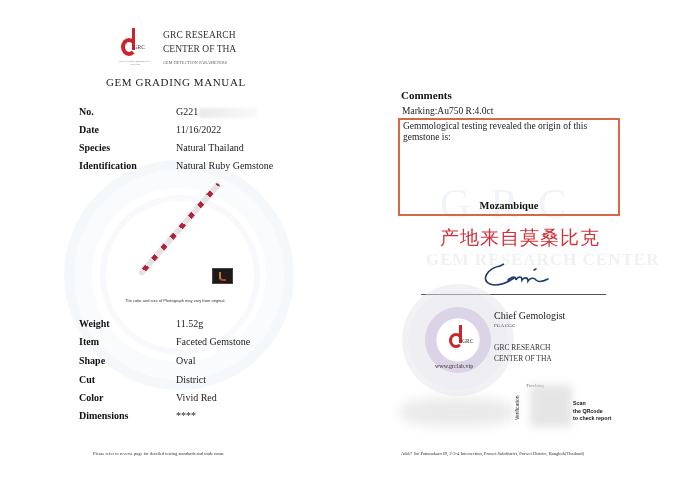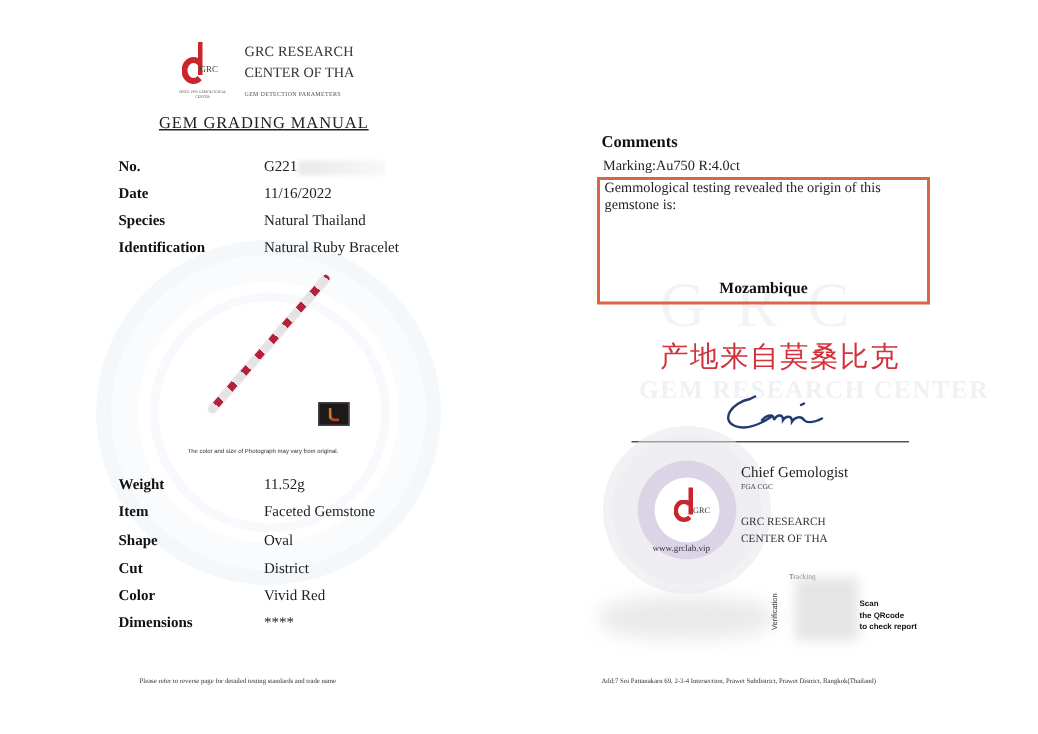--- a/index.html
+++ b/index.html
@@ -24,21 +24,21 @@
   
   .logo { position: absolute; left: 118px; top: 28px; width: 34px; height: 40px; }
   .logo .d-stem { position: absolute; left: 14px; top: 0; width: 3px; height: 22px; background: #c8262c; }
   .logo .d-bowl { position: absolute; left: 3px; top: 10px; width: 16px; height: 18px; border: 4px solid #c8262c; border-right-color: transparent; border-radius: 50%; }
   .logo .grc { position: absolute; left: 15px; top: 16px; font-size: 6px; color: #444; }
   .logo .since { position: absolute; left: 0; top: 32px; width: 34px; font-size: 2.5px; text-align: center; color: #555; }
 
   .hdr-line1 { position: absolute; left: 163px; top: 30px; font-size: 9.5px; color: #333; letter-spacing: 0.1px; }
   .hdr-line2 { position: absolute; left: 163px; top: 44px; font-size: 9.5px; color: #333; }
   .hdr-line3 { position: absolute; left: 163px; top: 60px; font-size: 4px; color: #555; letter-spacing: 0.2px; }
-  .manual-title { position: absolute; left: 106px; top: 76px; font-size: 11px; color: #222; letter-spacing: 0.6px; text-decoration: underline; }
+  .manual-title { position: absolute; left: 106px; top: 76px; font-size: 11px; color: #222; letter-spacing: 0.6px; }
 
   .field { position: absolute; left: 79px; font-size: 10px; }
   .field .lbl { position: absolute; left: 0; font-weight: bold; white-space: nowrap; color: #111; font-family: Liberation Serif, serif; }
   .field .val { position: absolute; left: 97px; white-space: nowrap; color: #222; }
 
   .blur-box { display: inline-block; width: 58px; height: 10px; vertical-align: middle; background: linear-gradient(90deg, rgba(230,230,230,0.9), rgba(245,245,245,0.6)); filter: blur(1.5px); margin-left: 1px; }
 
   
   .bracelet {
     position: absolute; left: 140px; top: 272px; width: 120px; height: 5px;
@@ -51,21 +51,21 @@
   .photo-note { position: absolute; left: 125px; top: 298px; font-family: "Liberation Sans", sans-serif; font-size: 4px; color: #333; }
 
   .footer-left { position: absolute; left: 93px; top: 451px; font-size: 4.5px; color: #333; }
 
   
   .wm-grc { position: absolute; left: 440px; top: 180px; font-size: 42px; color: rgba(200,215,230,0.28); letter-spacing: 20px; font-family: "Liberation Serif", serif; }
   .wm-band { position: absolute; left: 398px; top: 250px; font-size: 17px; color: rgba(200,205,215,0.28); letter-spacing: 1px; font-weight: bold; white-space: nowrap; margin-left: 28px; }
 
   .comments-title { position: absolute; left: 401px; top: 89px; font-size: 11px; font-weight: bold; }
   .marking { position: absolute; left: 402px; top: 106px; font-size: 9.5px; color: #222; }
-  .origin-box { position: absolute; left: 398px; top: 118px; width: 222px; height: 85px; border: 2px solid #d86747; }
+  .origin-box { position: absolute; left: 398px; top: 118px; width: 222px; height: 98px; border: 2px solid #d86747; }
   .origin-text { position: absolute; left: 3px; top: 1px; width: 214px; font-size: 9.5px; line-height: 11px; color: #222; }
   .origin-value { position: absolute; left: 0; width: 100%; bottom: 3px; text-align: center; font-size: 10.5px; font-weight: bold; color: #111; }
 
   .cn-origin { position: absolute; left: 440px; top: 225px; font-family: Liberation Mono, monospace; font-size: 19px; color: #d1323c; letter-spacing: 1px; }
 
   .signature { position: absolute; left: 478px; top: 260px; width: 80px; height: 30px; }
   .sig-line { position: absolute; left: 421px; top: 294px; width: 185px; height: 1px; background: #555; }
 
   .rosette { position: absolute; left: 408px; top: 290px; width: 100px; height: 100px; border-radius: 50%;
     background: radial-gradient(circle, rgba(255,255,255,1) 0 30%, rgba(190,175,210,0.55) 31% 46%, rgba(225,225,232,0.55) 47% 100%);
@@ -114,21 +114,21 @@
 <div class="field" style="top:124px;">
   <span class="lbl">Date</span>
   <span class="val">11/16/2022</span>
 </div>
 <div class="field" style="top:142px;">
   <span class="lbl">Species</span>
   <span class="val">Natural Thailand</span>
 </div>
 <div class="field" style="top:160px;">
   <span class="lbl">Identification</span>
-  <span class="val">Natural Ruby Bracelet</span>
+  <span class="val">Natural Ruby Gemstone</span>
 </div>
 
 <div class="bracelet"></div>
 <div class="mini-logo">
     <span></span>
   </div>
 <div class="photo-note">The color and size of Photograph may vary from original.</div>
 
 <div class="field" style="top:318px;">
   <span class="lbl">Weight</span>

